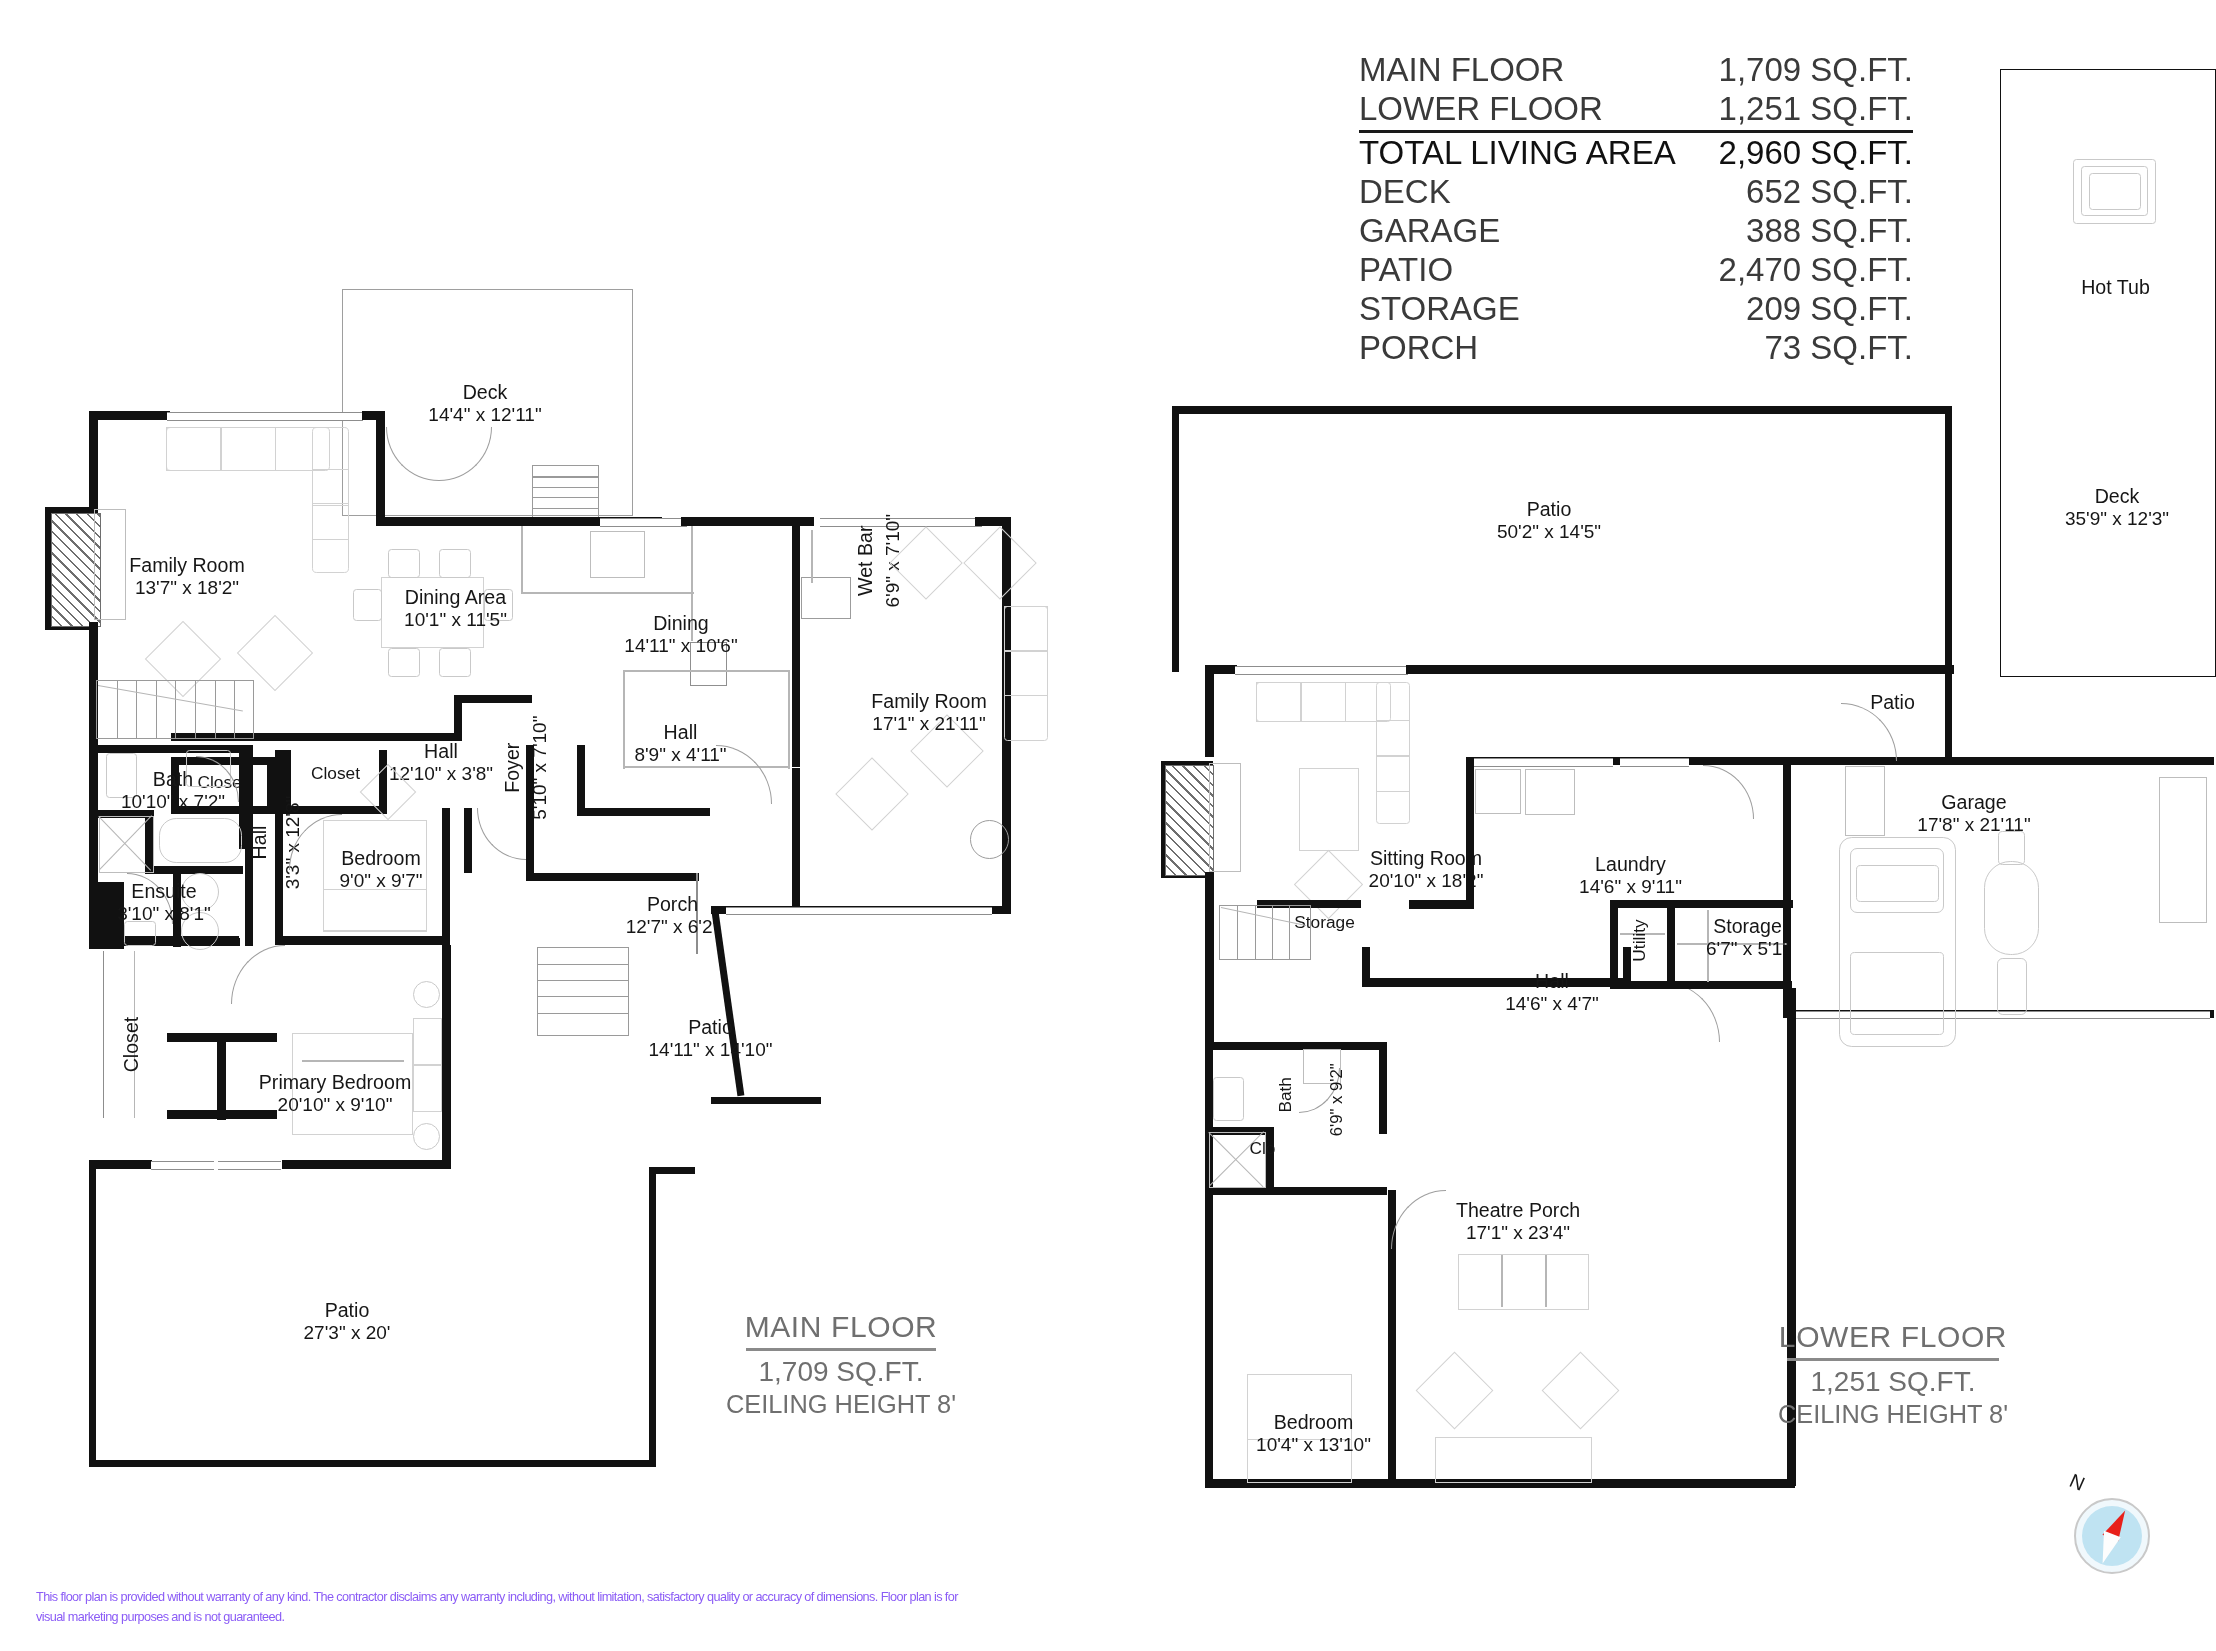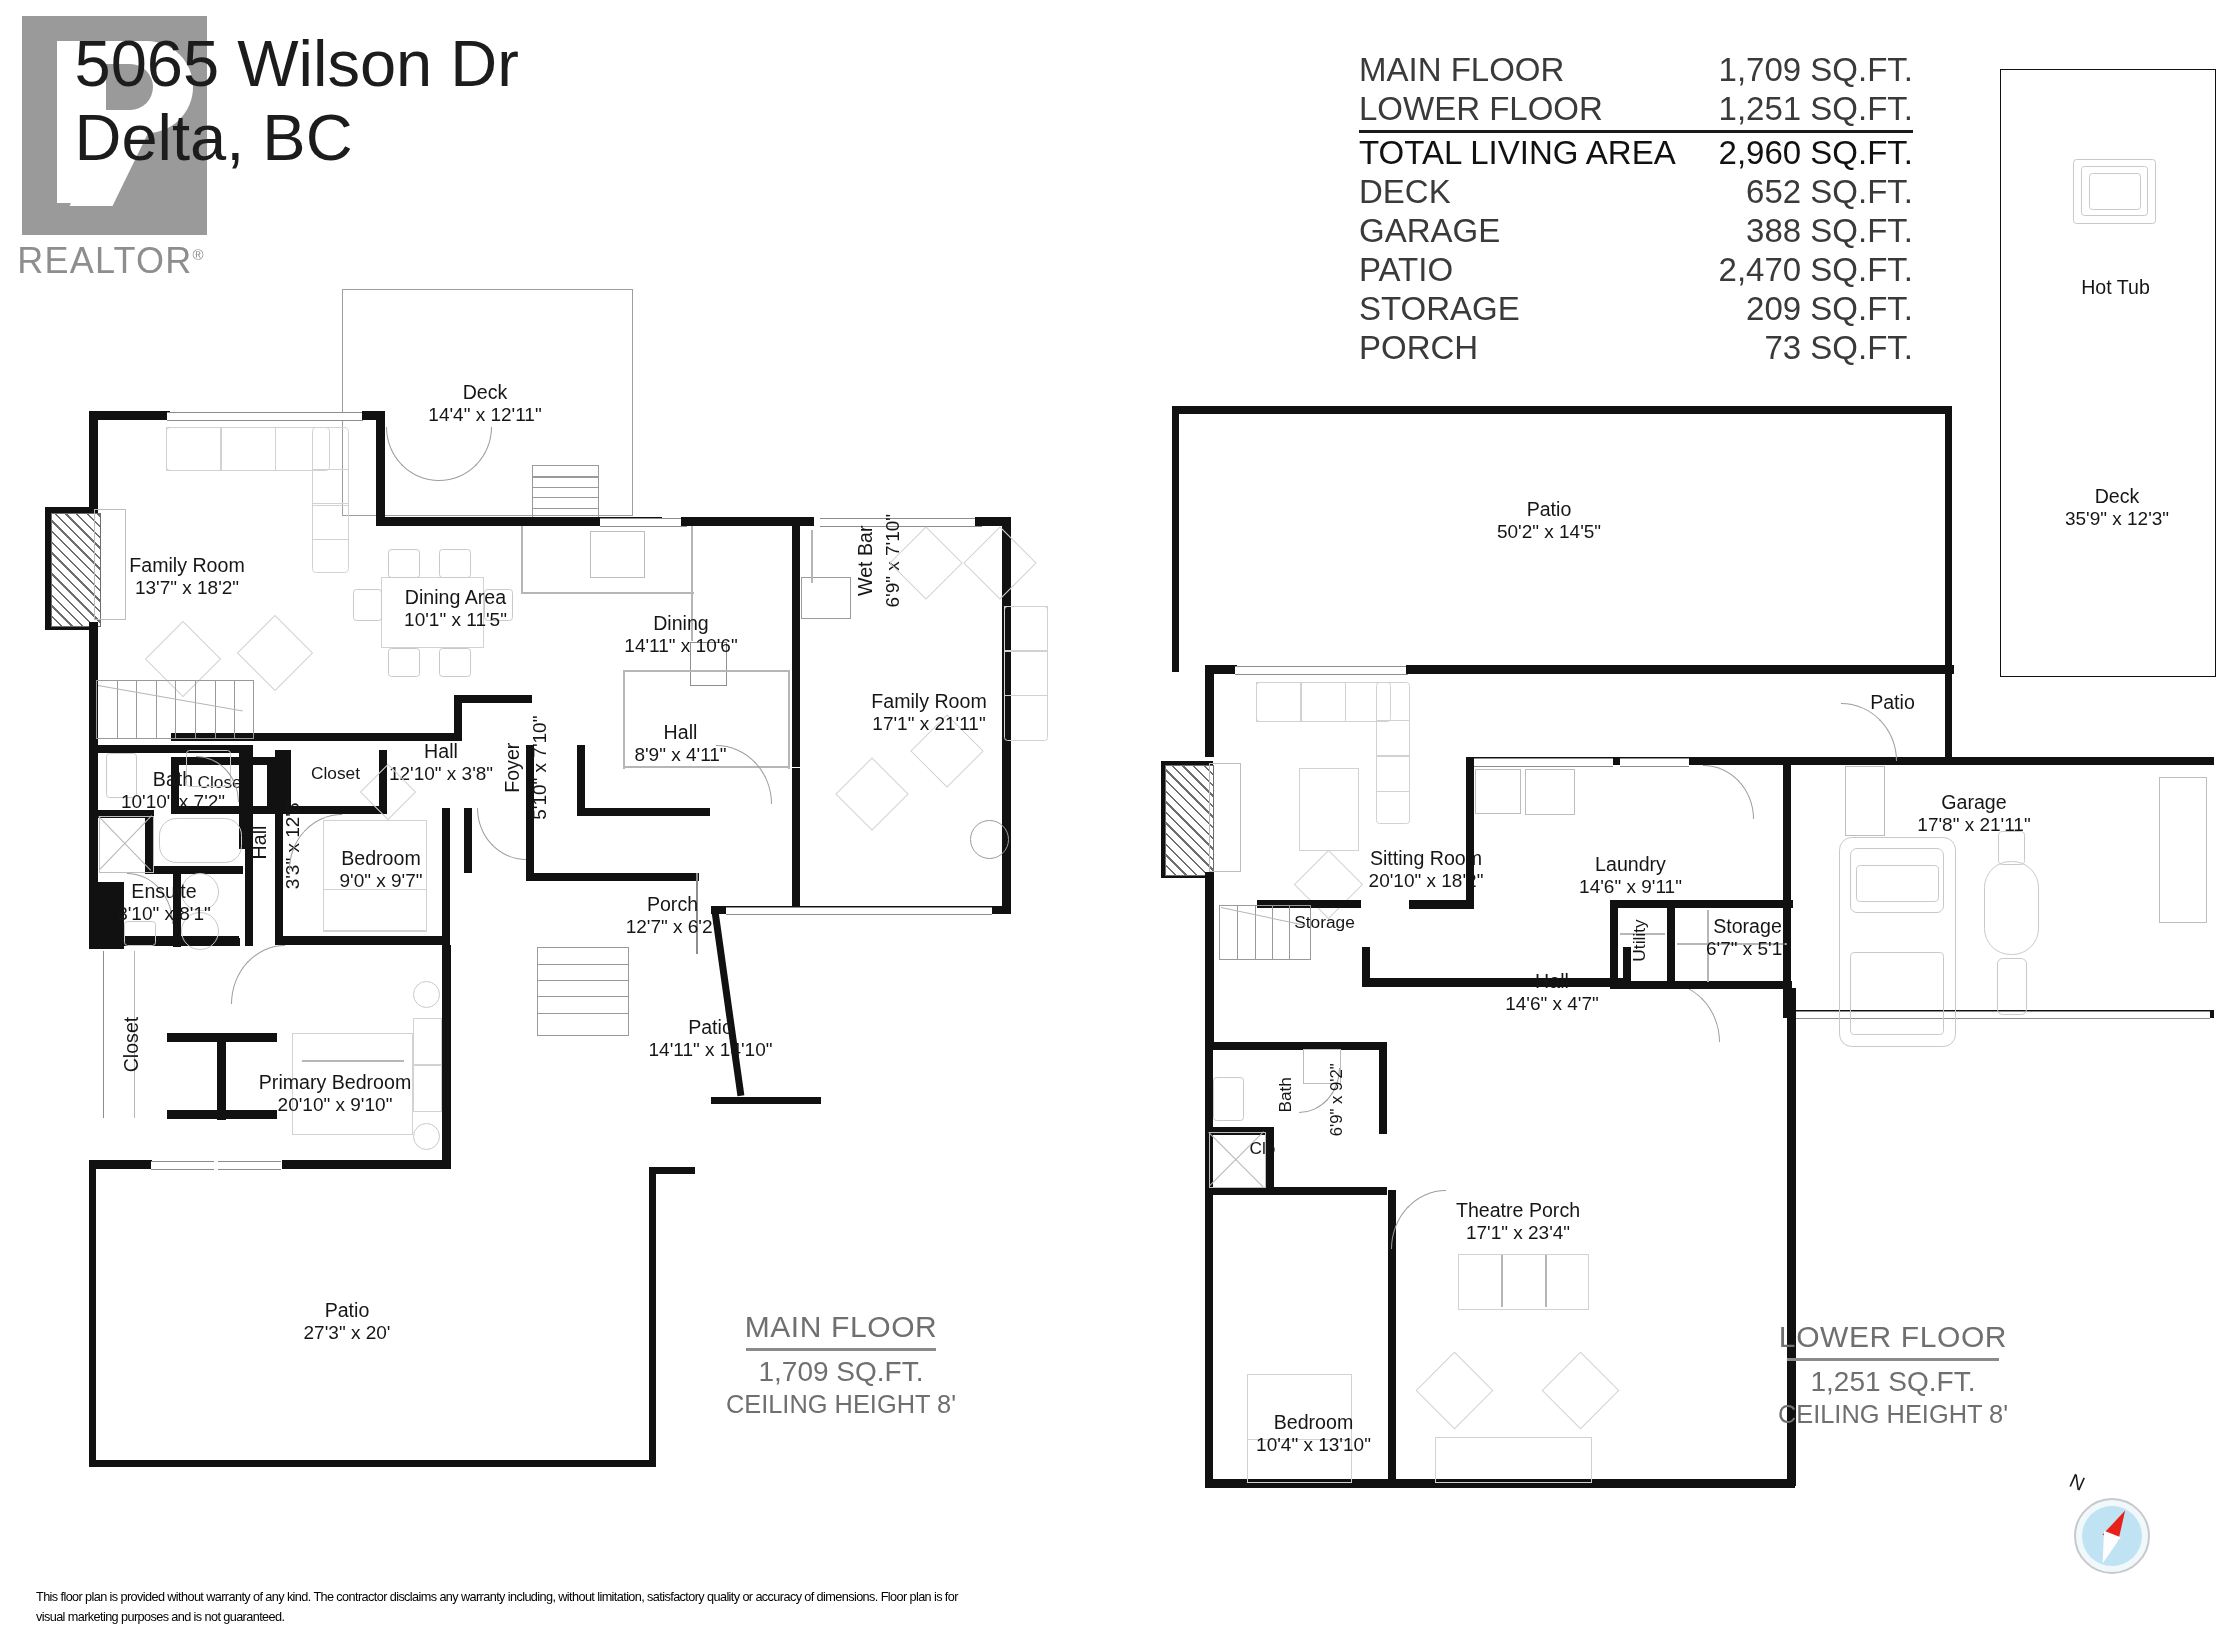--- a/index.html
+++ b/index.html
@@ -75,51 +75,40 @@
   .stairsV i{position:absolute;left:0;right:0;height:1.2px;background:#9a9a9a;}
 
   
   .arc{position:absolute;border:1.7px solid #9d9d9d;background:transparent;}
   .arc.tl{border-right:none;border-bottom:none;border-radius:100% 0 0 0;}
   .arc.tr{border-left:none;border-bottom:none;border-radius:0 100% 0 0;}
   .arc.bl{border-right:none;border-top:none;border-radius:0 0 0 100%;}
   .arc.br{border-left:none;border-top:none;border-radius:0 0 100% 0;}
 
   .disclaimer{position:absolute;left:36px;top:1588px;width:929px;font-size:12.7px;line-height:1.55;
-      color:#000000;letter-spacing:-0.6px;}
+      color:#8b5cf6;letter-spacing:-0.6px;}
 
   
   #compass{position:absolute;left:2074px;top:1498px;width:76px;height:76px;}
   #compass .ring{position:absolute;inset:0;border-radius:50%;background:#f0f8fc;border:2.9px solid #c9c9c9;}
   #compass .disc{position:absolute;inset:8px;border-radius:50%;background:#bfe3f2;}
   #compass .ndl-r{position:absolute;left:50%;top:9.2px;width:0;height:0;
       border-left:12.7px solid transparent;border-right:5.8px solid transparent;border-bottom:31px solid #e8201a;
       transform:translateX(-60%) rotate(22deg);transform-origin:bottom center;}
   #compass .ndl-w{position:absolute;left:50%;bottom:9.2px;width:0;height:0;
       border-left:11.5px solid transparent;border-right:7px solid transparent;border-top:31px solid #fdfdfd;
       transform:translateX(-48%) rotate(22deg);transform-origin:top center;}
   #compass-n{position:absolute;left:2070px;top:1471px;font-size:19.6px;color:#1a1a1a;
       transform:rotate(24deg);}
 </style>
 </head>
 <body>
 
 <div id="stage">
 
-  <div class="abs" id="title-block">
-    <div id="realtor-logo">
-      <div class="r-stem"></div>
-      <div class="r-bowl"></div>
-      <div class="r-bowl-in"></div>
-      <div class="r-leg"></div>
-    </div>
-    <div id="addr-line1">5065 Wilson Dr</div>
-    <div id="addr-line2">Delta, BC</div>
-    <div id="realtor-word"><span>REALTOR</span><sup>®</sup></div>
-  </div>
 
   <div class="abs" id="area-summary">
     <div class="row">
         <span class="lbl">MAIN FLOOR</span>
         <span class="val">1,709 SQ.FT.</span>
       </div>
     <div class="row">
         <span class="lbl">LOWER FLOOR</span>
         <span class="val">1,251 SQ.FT.</span>
       </div>

